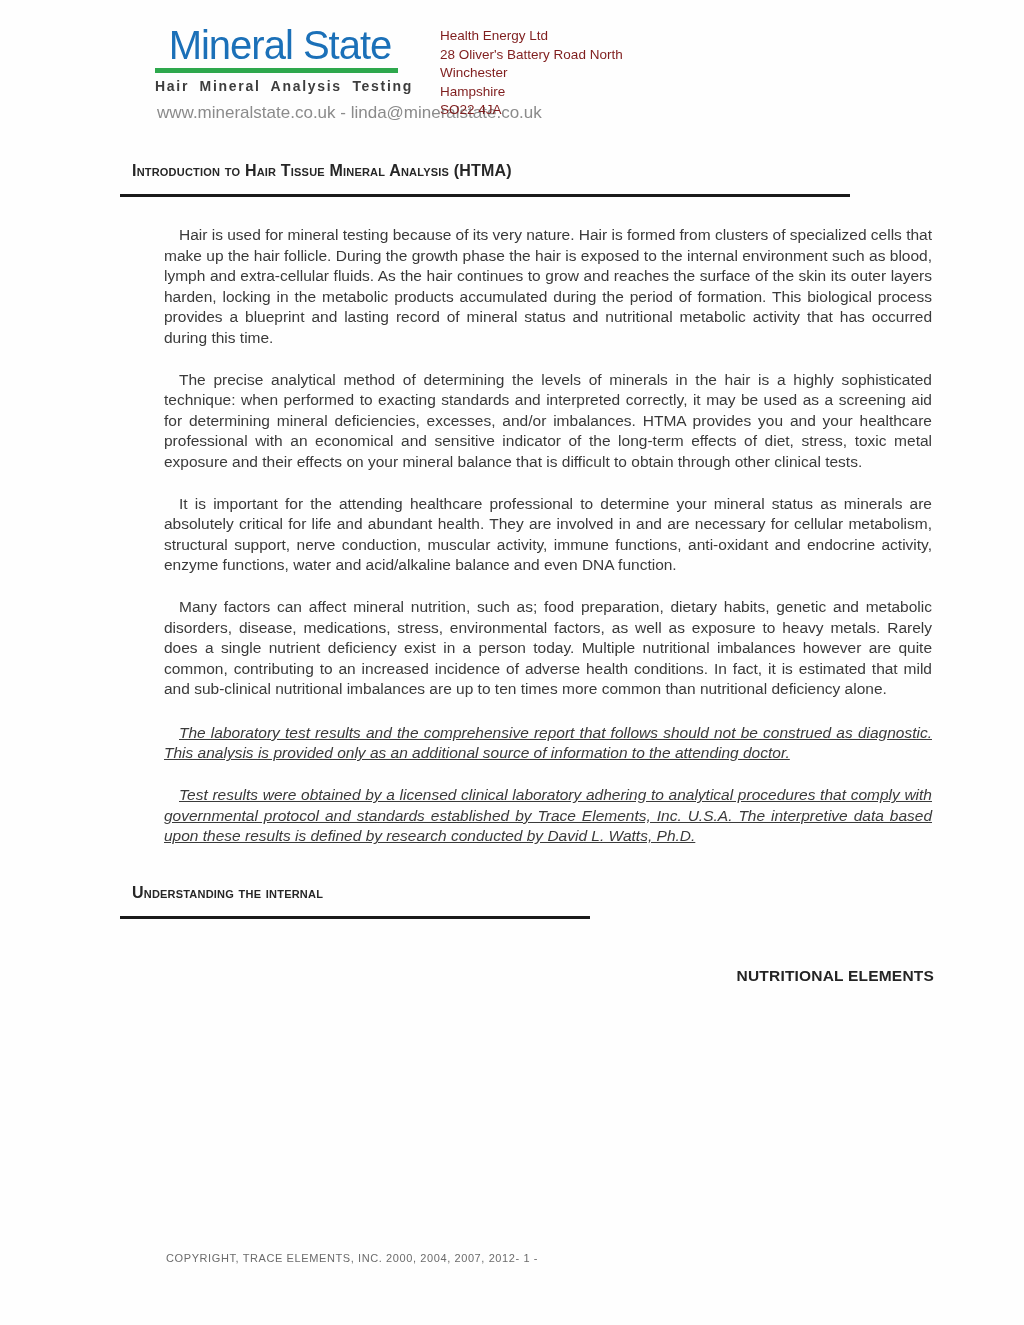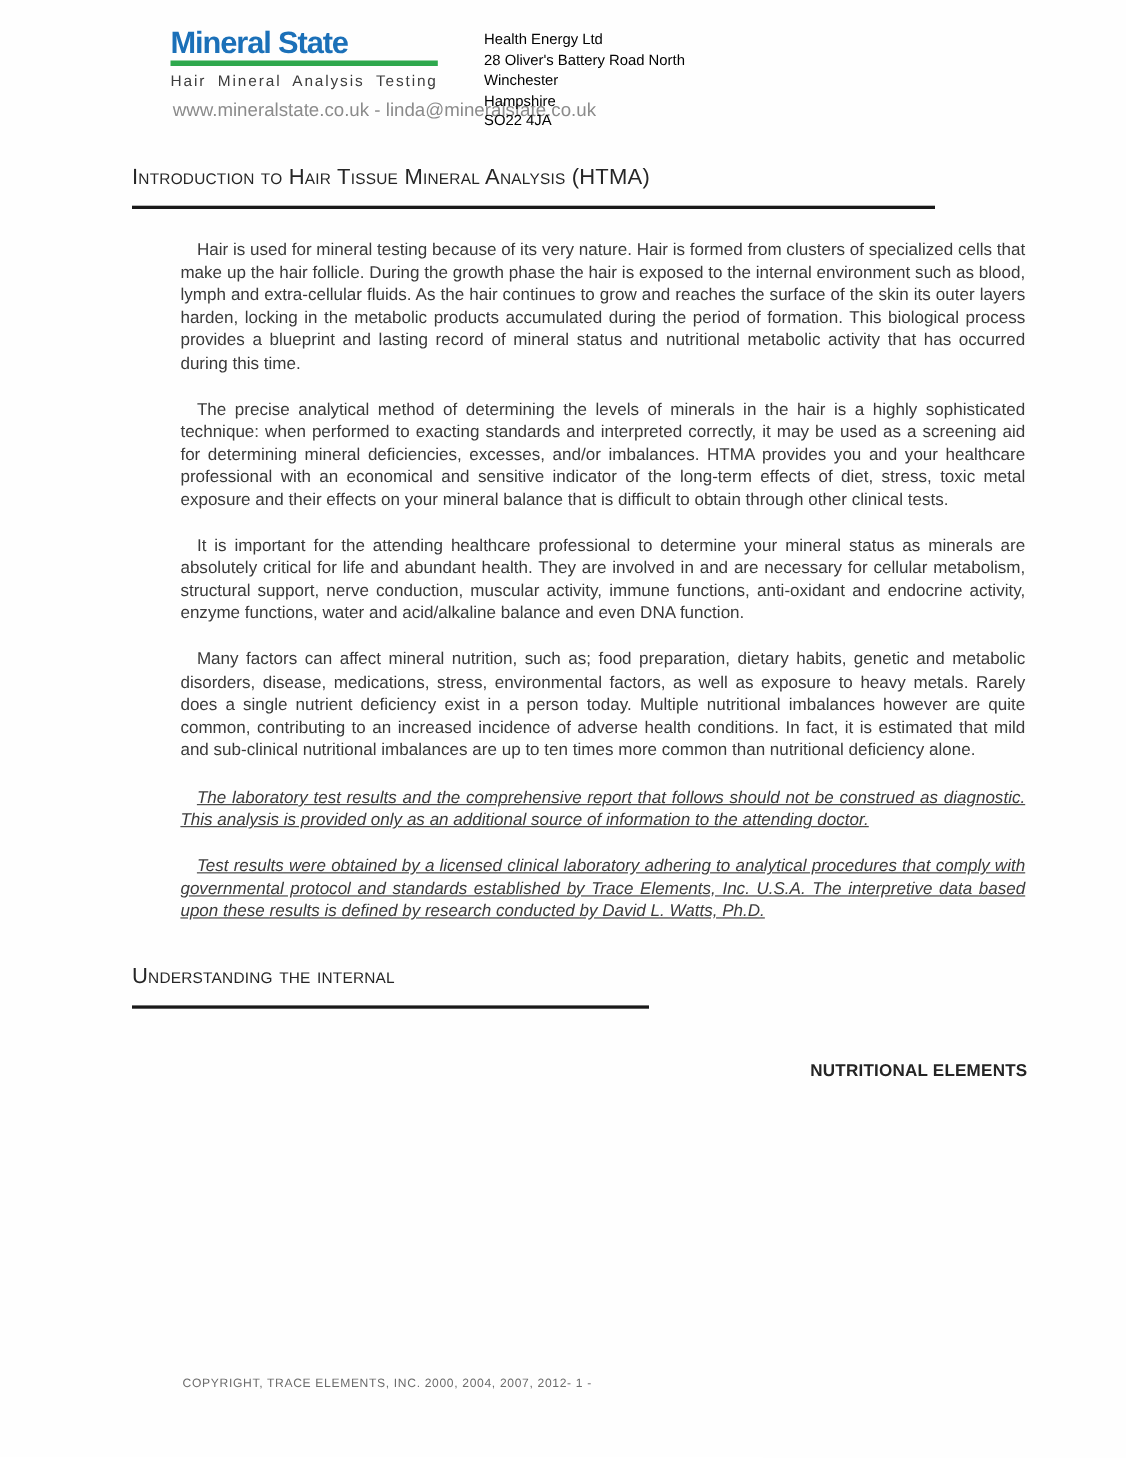--- a/index.html
+++ b/index.html
@@ -9,41 +9,41 @@
     width: 1024px;
     height: 1325px;
     background: #fefefe;
     font-family: "Liberation Sans", sans-serif;
     overflow: hidden;
   }
 
   
   .logo-block { position: absolute; left: 155px; top: 24px; width: 250px; }
   .brand {
-    font-size: 28px; font-weight: bold; line-height: 1.05;
-    letter-spacing: -1px; white-space: nowrap;
+    font-size: 40px; font-weight: normal; line-height: 1.05;
+    letter-spacing: -1px; white-space: nowrap; text-align: center;
   }
   .green-bar { height: 5px; margin-top: 2px; width: 243px; }
   .tagline {
-    margin-top: 5px; font-size: 14px; font-weight: normal; color: #3d3d3d;
+    margin-top: 5px; font-size: 14px; font-weight: bold; color: #3d3d3d;
     letter-spacing: 1.7px; word-spacing: 5px; white-space: nowrap;
   }
   .contact {
     margin-top: 9px; margin-left: 2px; font-size: 17px; color: #8b8b8b;
     white-space: nowrap;
   }
   .address-block {
     position: absolute; left: 440px; top: 27px;
-    font-size: 13.5px; line-height: 18.6px; color: #000000;
+    font-size: 13.5px; line-height: 18.6px; color: #7f1d1d;
   }
 
   
   .content { position: absolute; left: 120px; top: 150px; width: 814px; color: #3a3a3a; }
   .section-title {
-    margin: 0; font-size: 20px; font-weight: normal; font-variant: small-caps;
+    margin: 12px; font-size: 16px; font-weight: bold; font-variant: small-caps;
     color: #262626; letter-spacing: 0.2px; white-space: nowrap;
   }
   .rule { height: 3px; background: #1a1a1a; margin-top: 14px; }
   .rule-intro { width: 730px; }
   .rule-graphics { width: 470px; }
 
   p.body {
     margin: 0 0 21px 44px; width: 768px;
     font-size: 15.5px; line-height: 20.6px;
     text-align: justify; text-indent: 15px; color: #3a3a3a;

